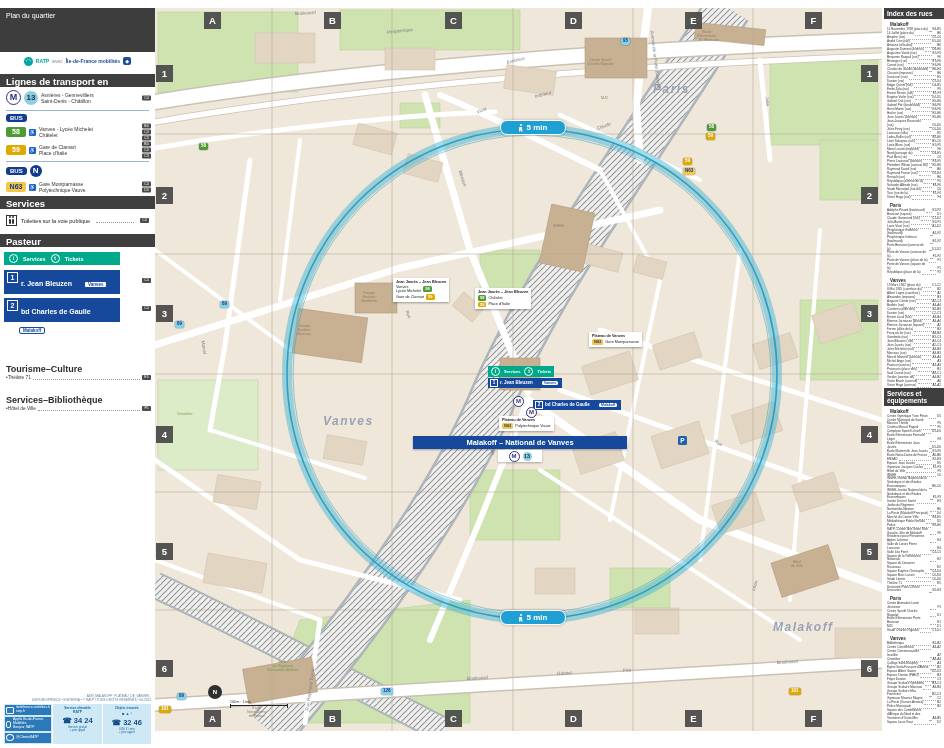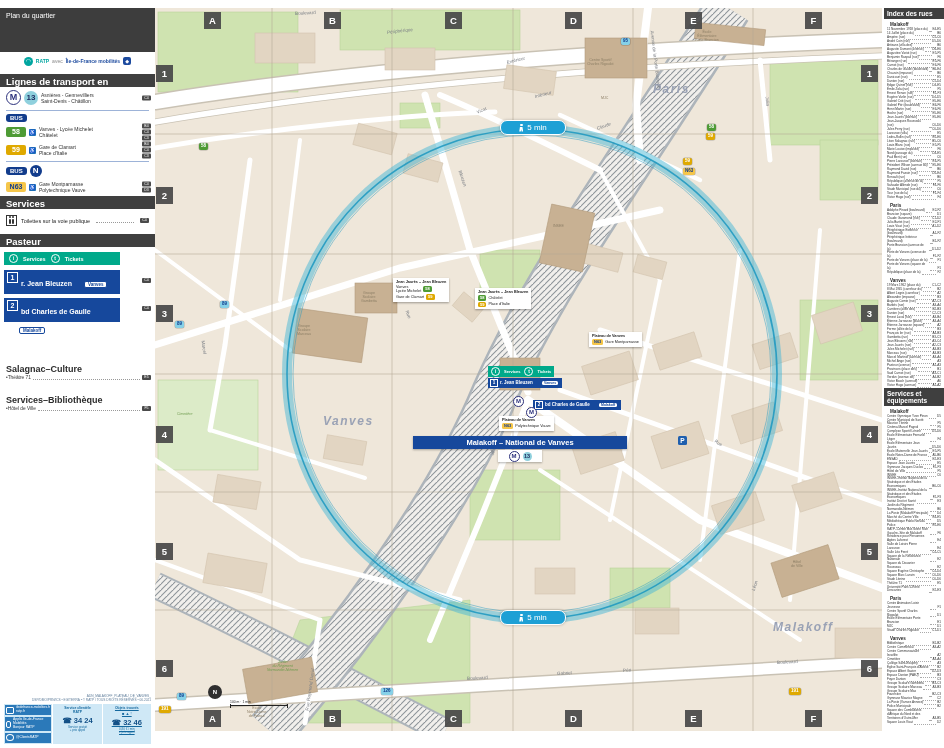--- a/index.html
+++ b/index.html
@@ -41,21 +41,21 @@
   .citypill{display:inline-block;background:#fff;color:#16489c;font-size:4.5px;font-weight:bold;border-radius:2px;padding:0 3px;margin:2px 0 0 12px;border:1px solid #16489c;}
   .exitchip{position:absolute;right:4px;}
   .equiphead{position:absolute;left:0;top:320px;width:155px;height:28px;background:#4a4a4a;color:#fff;font-weight:bold;font-size:9px;line-height:11px;padding:3px 6px 0 9px;box-sizing:border-box;white-space:pre-line;}
   .equiphead:before{content:"";position:absolute;left:0;top:0;bottom:0;width:4px;background:#1c4a9e;}
   .eqsec-title{font-size:9px;font-weight:bold;color:#2c2c2c;padding:0 6px;}
   .eqitem{display:flex;align-items:center;font-size:4.8px;color:#333;padding:1px 4px 1px 6px;position:relative;}
   
   #credits{position:absolute;left:0;top:686px;width:151px;font-size:3.2px;color:#5f7d9a;text-align:right;line-height:4px;}
   #contact{position:absolute;left:4px;top:696px;width:147px;height:40px;background:#cfe8f6;display:flex;font-size:3.4px;color:#15699f;}
   #contact .col{flex:1;border-right:1px solid #fff;display:flex;flex-direction:column;}
-  #contact .col:last-child{border-right:none;text-decoration:underline;}
+  #contact .col:last-child{border-right:none;}
   .crow{display:flex;align-items:center;gap:2px;background:#2b79b9;color:#fff;margin:1px;padding:1px;flex:1;line-height:3.8px;}
   .cico{width:6px;height:5px;border:1px solid #fff;border-radius:1px;flex:0 0 auto;}
   .cichead{text-align:center;font-weight:bold;line-height:4px;margin-top:2px;white-space:pre-line;}
   .cnum{text-align:center;font-weight:bold;font-size:7.5px;color:#124f86;margin-top:2px;}
   .cnote{text-align:center;font-size:3px;line-height:3.4px;white-space:pre-line;margin-top:1px;}
   .cicons{text-align:center;font-size:4px;margin-top:1px;}
   
   #map{position:absolute;left:155px;top:8px;width:727px;height:723px;overflow:hidden;background:#efe7da;}
   #map svg{position:absolute;left:0;top:0;}
   .gmark{position:absolute;width:17px;height:17px;background:rgba(72,72,72,.92);color:#fff;font-weight:bold;font-size:9.5px;line-height:17px;text-align:center;}
@@ -74,21 +74,21 @@
   .stoprow .txt{white-space:pre-line;line-height:4px;}
   .sbadge{font-size:4px;font-weight:bold;border-radius:1.5px;padding:0 2px;line-height:5.5px;}
   #greenbox-map{position:absolute;background:#00a98a;color:#fff;font-size:4px;font-weight:bold;display:flex;gap:4px;align-items:center;padding:1px 3px;}
   .mexit{position:absolute;background:#16489c;color:#fff;padding:1px 2px;font-size:4.5px;font-weight:bold;}
   .mexit .n{display:inline-block;width:6px;height:6px;border:1px solid #fff;text-align:center;line-height:6px;font-size:4.5px;margin-right:2px;}
   .mexit .pill{display:inline-block;background:#fff;color:#16489c;border-radius:1.5px;font-size:3.5px;padding:0 2px;margin-left:8px;}
   #station-banner{position:absolute;background:#16489c;color:#fff;font-weight:bold;font-size:7.5px;text-align:center;line-height:13px;height:13px;box-shadow:0 1px 2px rgba(0,0,0,.3);}
   #station-sub{position:absolute;background:#fff;display:flex;align-items:center;justify-content:center;gap:3px;box-shadow:0 1px 2px rgba(0,0,0,.3);}
   .mini-m{width:9px;height:9px;border-radius:50%;border:1.2px solid #2d327d;color:#2d327d;font-weight:bold;font-size:6px;line-height:9px;text-align:center;background:#fff;}
   .mini-13{width:9px;height:9px;border-radius:50%;background:#8fd0dd;color:#1c2a5e;font-weight:bold;font-size:5.5px;line-height:9px;text-align:center;}
-  .fivemin{position:absolute;width:64px;height:13px;background:#1ea0d5;border:1px solid #fff;border-radius:7px;color:#fff;font-weight:normal;font-size:8px;display:flex;align-items:center;justify-content:center;gap:4px;box-shadow:0 0 3px rgba(0,0,0,.25);}
+  .fivemin{position:absolute;width:64px;height:13px;background:#1ea0d5;border:1px solid #fff;border-radius:7px;color:#fff;font-weight:bold;font-size:8px;display:flex;align-items:center;justify-content:center;gap:4px;box-shadow:0 0 3px rgba(0,0,0,.25);}
   .walker{width:4px;height:8px;position:relative;}
   .walker:before{content:"";position:absolute;top:0;left:1px;width:2.5px;height:2.5px;border-radius:50%;background:#fff;}
   .walker:after{content:"";position:absolute;top:3px;left:0;width:4px;height:5px;background:#fff;clip-path:polygon(20% 0,80% 0,100% 100%,60% 100%,50% 55%,40% 100%,0 100%);}
   .parkP{position:absolute;width:9px;height:9px;background:#1f5fae;color:#fff;font-weight:bold;font-size:6.5px;line-height:9px;text-align:center;border-radius:1.5px;}
   #compass{position:absolute;width:14px;height:14px;border-radius:50%;background:#2f2f2f;color:#fff;font-size:6px;text-align:center;line-height:14px;font-weight:bold;}
   #scalebar{position:absolute;font-size:3.4px;color:#222;}
   #scalebar .line{border-top:1px solid #222;width:58px;position:relative;margin-top:1px;}
   #scalebar .line:before,#scalebar .line:after{content:"";position:absolute;top:-2px;width:1px;height:4px;background:#222;}
   #scalebar .line:before{left:0;} #scalebar .line:after{right:0;}
   
@@ -469,21 +469,21 @@
     <span>Tickets</span>
   </div>
   <div id="exit-list">
         <div class="exitbox" style="top: 262px;"><span class="exitnum">1</span><span class="exitlabel">r. Jean Bleuzen</span><div class="citypill">Vanves</div></div>
         <span class="chip exitchip" style="top: 270px;">C4</span>
         <div class="exitbox" style="top: 290px;"><span class="exitnum">2</span><span class="exitlabel">bd Charles de Gaulle</span><div class="citypill">Malakoff</div></div>
         <span class="chip exitchip" style="top: 298px;">C4</span>
       </div>
   <div id="equip-sections" style="position:absolute;top:356px;width:155px;">
         <div style="margin-bottom: 14px;">
-          <div class="eqsec-title">Salagnac–Culture</div>
+          <div class="eqsec-title">Tourisme–Culture</div>
           <div class="eqitem">
             <span>•Théâtre 71</span>
             <span class="dotlead"></span>
             <span class="chip">E5</span>
           </div>
         </div>
         <div style="margin-bottom: 14px;">
           <div class="eqsec-title">Services–Bibliothèque</div>
           <div class="eqitem">
             <span>•Hôtel de Ville</span>

